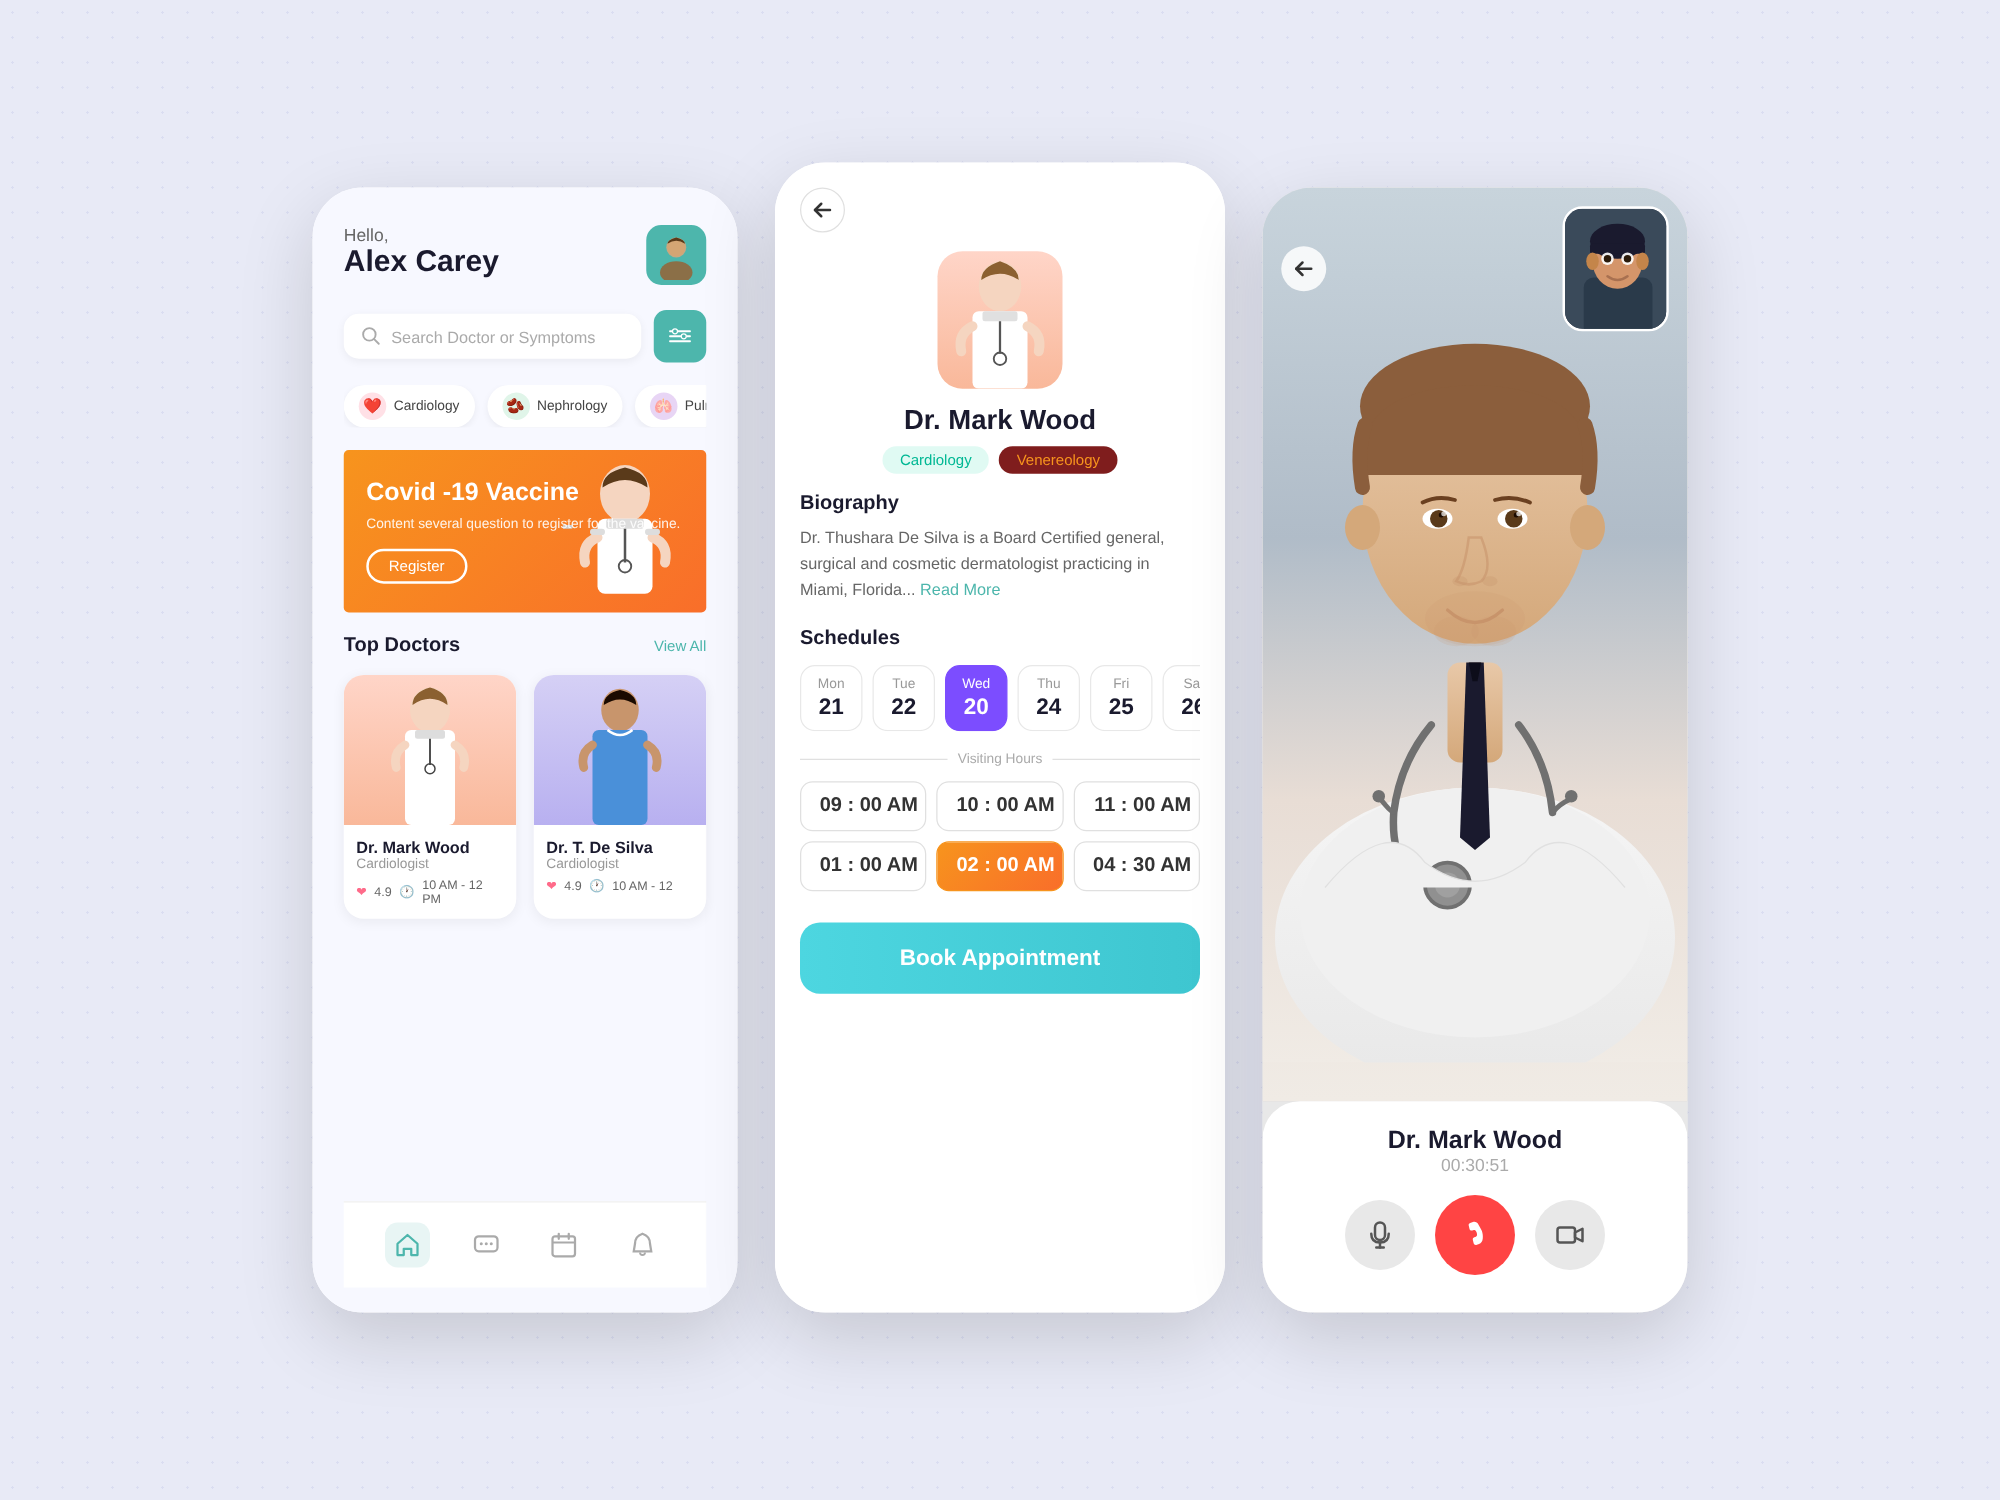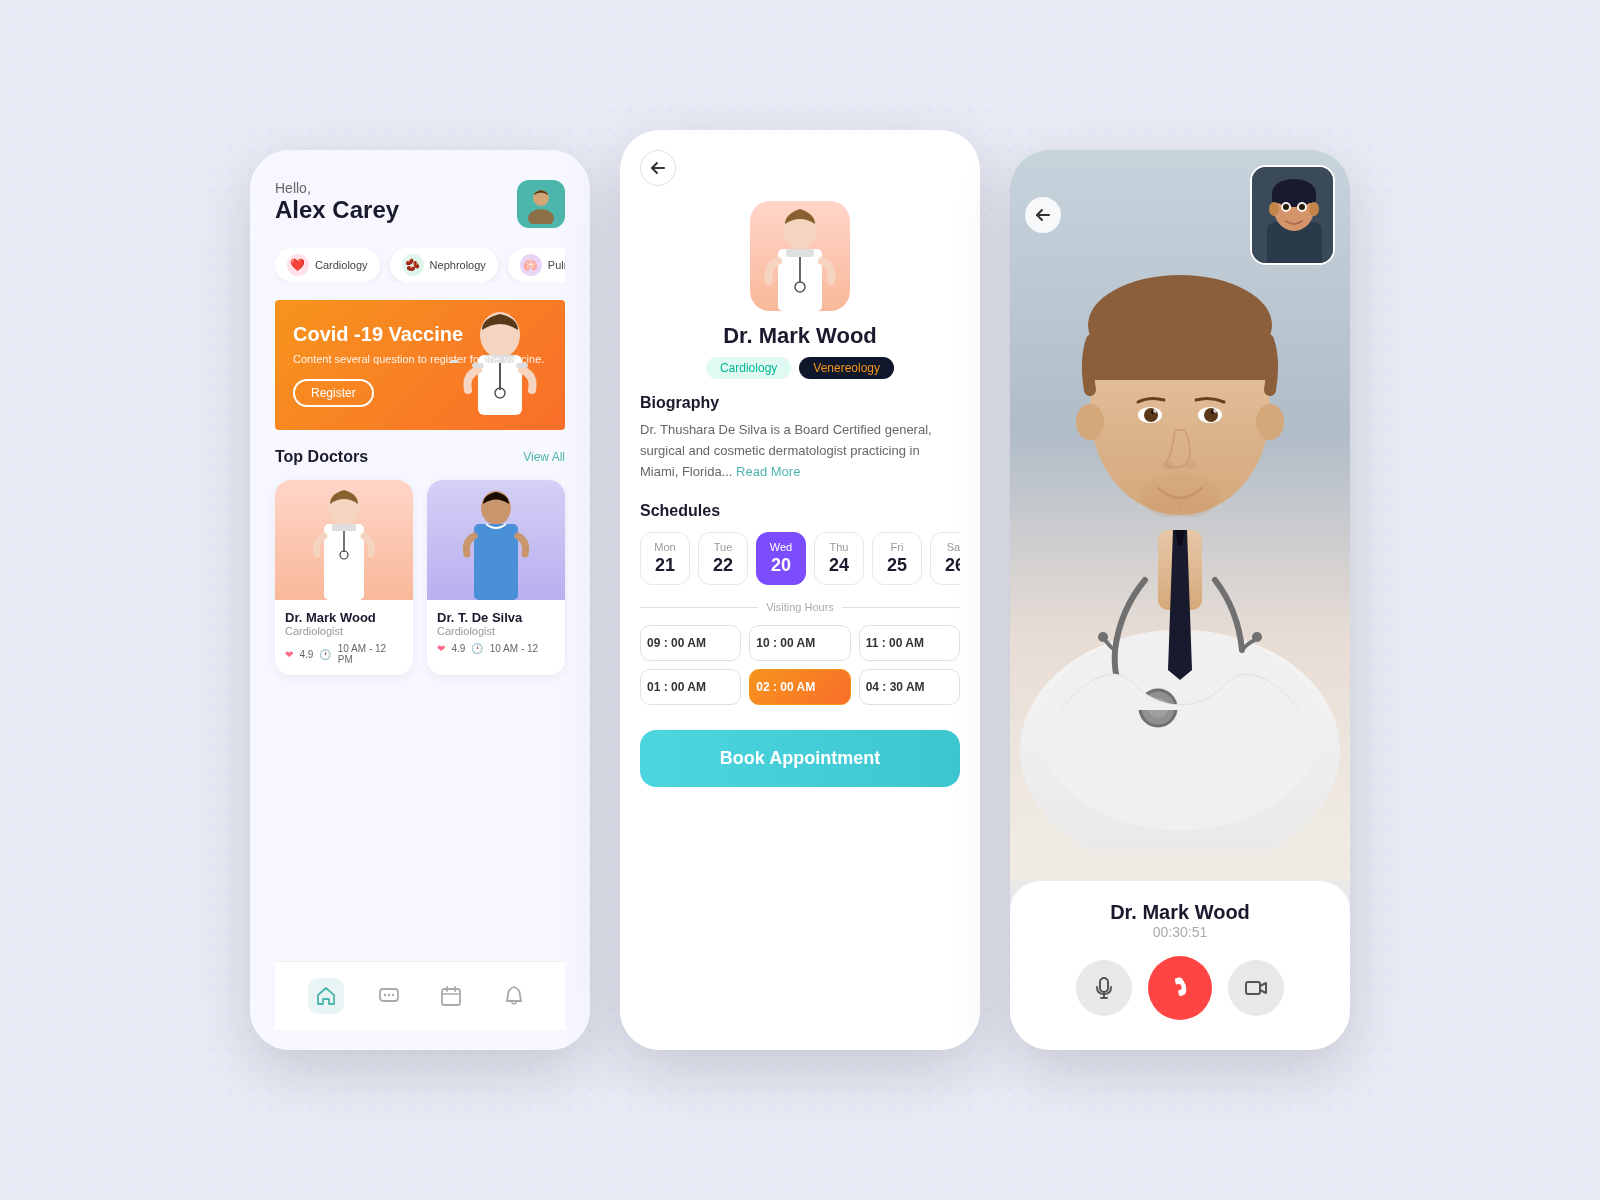--- a/index.html
+++ b/index.html
@@ -382,21 +382,21 @@
       font-size: 12px;
       font-weight: 500;
     }
 
     .p2-tag-cardiology {
       background: #e0faf3;
       color: #00b894;
     }
 
     .p2-tag-venerology {
-      background: #0f172a;
+      background: #7f1d1d;
       color: #f7941d;
     }
 
     .p2-bio-section {
       padding: 0 20px 10px;
     }
 
     .p2-bio-title {
       font-size: 16px;
       font-weight: 700;
@@ -487,22 +487,22 @@
     .p2-times {
       display: grid;
       grid-template-columns: repeat(3, 1fr);
       gap: 8px;
     }
 
     .p2-time {
       border: 1.5px solid #e0e0e0;
       border-radius: 10px;
       padding: 10px 6px;
-      text-align: left;
-      font-size: 12px;
+      text-align: right;
+      font-size: 16px;
       font-weight: 600;
       color: #333;
       cursor: pointer;
     }
 
     .p2-time.active {
       background: linear-gradient(135deg, #f7941d, #f96e2a);
       border-color: #f7941d;
       color: #fff;
     }
@@ -639,20 +639,38 @@
         <div class="p1-avatar">
           <svg viewBox="0 0 40 40" xmlns="http://www.w3.org/2000/svg">
             <circle cx="20" cy="14" r="8" fill="#c8a882"></circle>
             <ellipse cx="20" cy="34" rx="13" ry="9" fill="#8b6f47"></ellipse>
             <circle cx="20" cy="14" r="7" fill="#d4a574"></circle>
             <path d="M13 11 Q20 6 27 11 Q27 8 20 6 Q13 8 13 11Z" fill="#5a3a1a"></path>
           </svg>
         </div>
       </div>
 
+      <div class="p1-search">
+        <div class="p1-search-bar">
+          <svg width="16" height="16" viewBox="0 0 16 16">
+            <circle cx="6.5" cy="6.5" r="5" fill="none" stroke="#aaa" stroke-width="1.5"></circle>
+            <line x1="10.5" y1="10.5" x2="14" y2="14" stroke="#aaa" stroke-width="1.5" stroke-linecap="round"></line>
+          </svg>
+          <span class="p1-search-text">Search Doctor or Symptoms</span>
+        </div>
+        <div class="p1-filter-btn">
+          <svg width="18" height="14" viewBox="0 0 18 14">
+            <line x1="1" y1="3" x2="17" y2="3" stroke="#fff" stroke-width="1.5" stroke-linecap="round"></line>
+            <line x1="1" y1="7" x2="17" y2="7" stroke="#fff" stroke-width="1.5" stroke-linecap="round"></line>
+            <line x1="1" y1="11" x2="17" y2="11" stroke="#fff" stroke-width="1.5" stroke-linecap="round"></line>
+            <circle cx="5" cy="3" r="2" fill="#4db6ac" stroke="#fff" stroke-width="1"></circle>
+            <circle cx="12" cy="7" r="2" fill="#4db6ac" stroke="#fff" stroke-width="1"></circle>
+          </svg>
+        </div>
+      </div>
 
       <div class="p1-categories">
         <div class="p1-cat">
           <span class="cat-icon cat-cardiology">❤️</span>
           <span>Cardiology</span>
         </div>
         <div class="p1-cat">
           <span class="cat-icon cat-nephrology">🫘</span>
           <span>Nephrology</span>
         </div>

